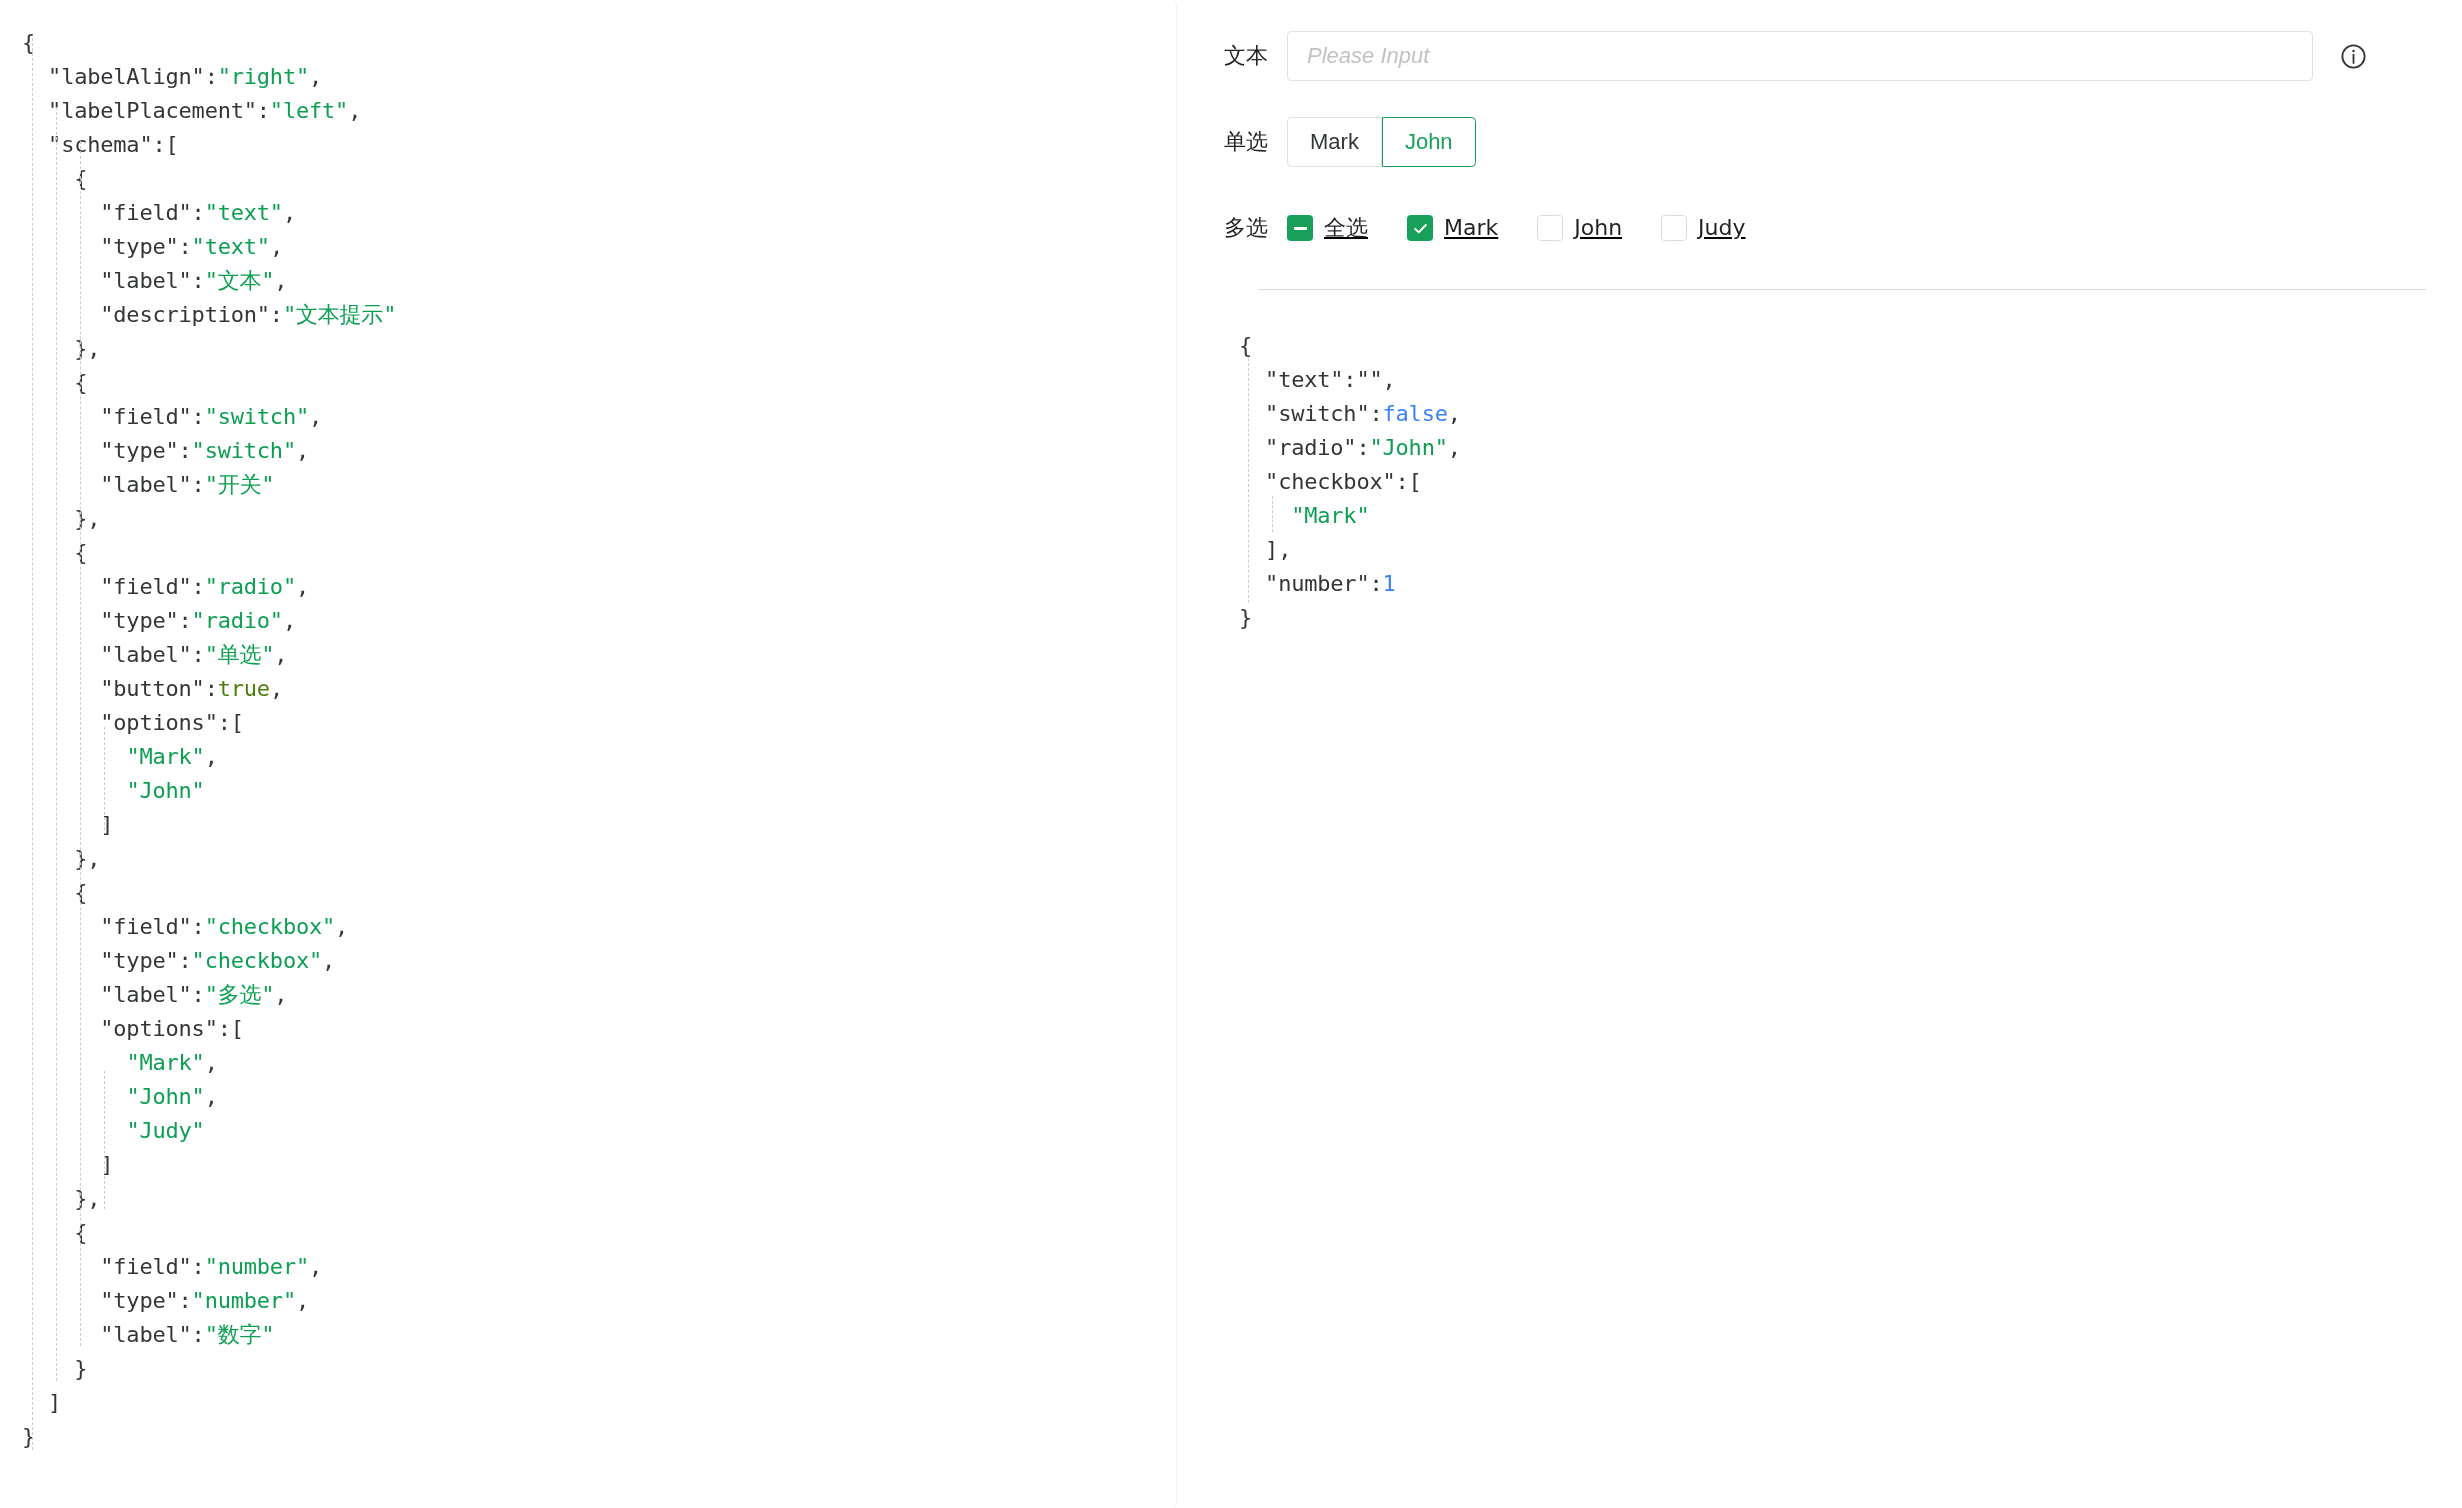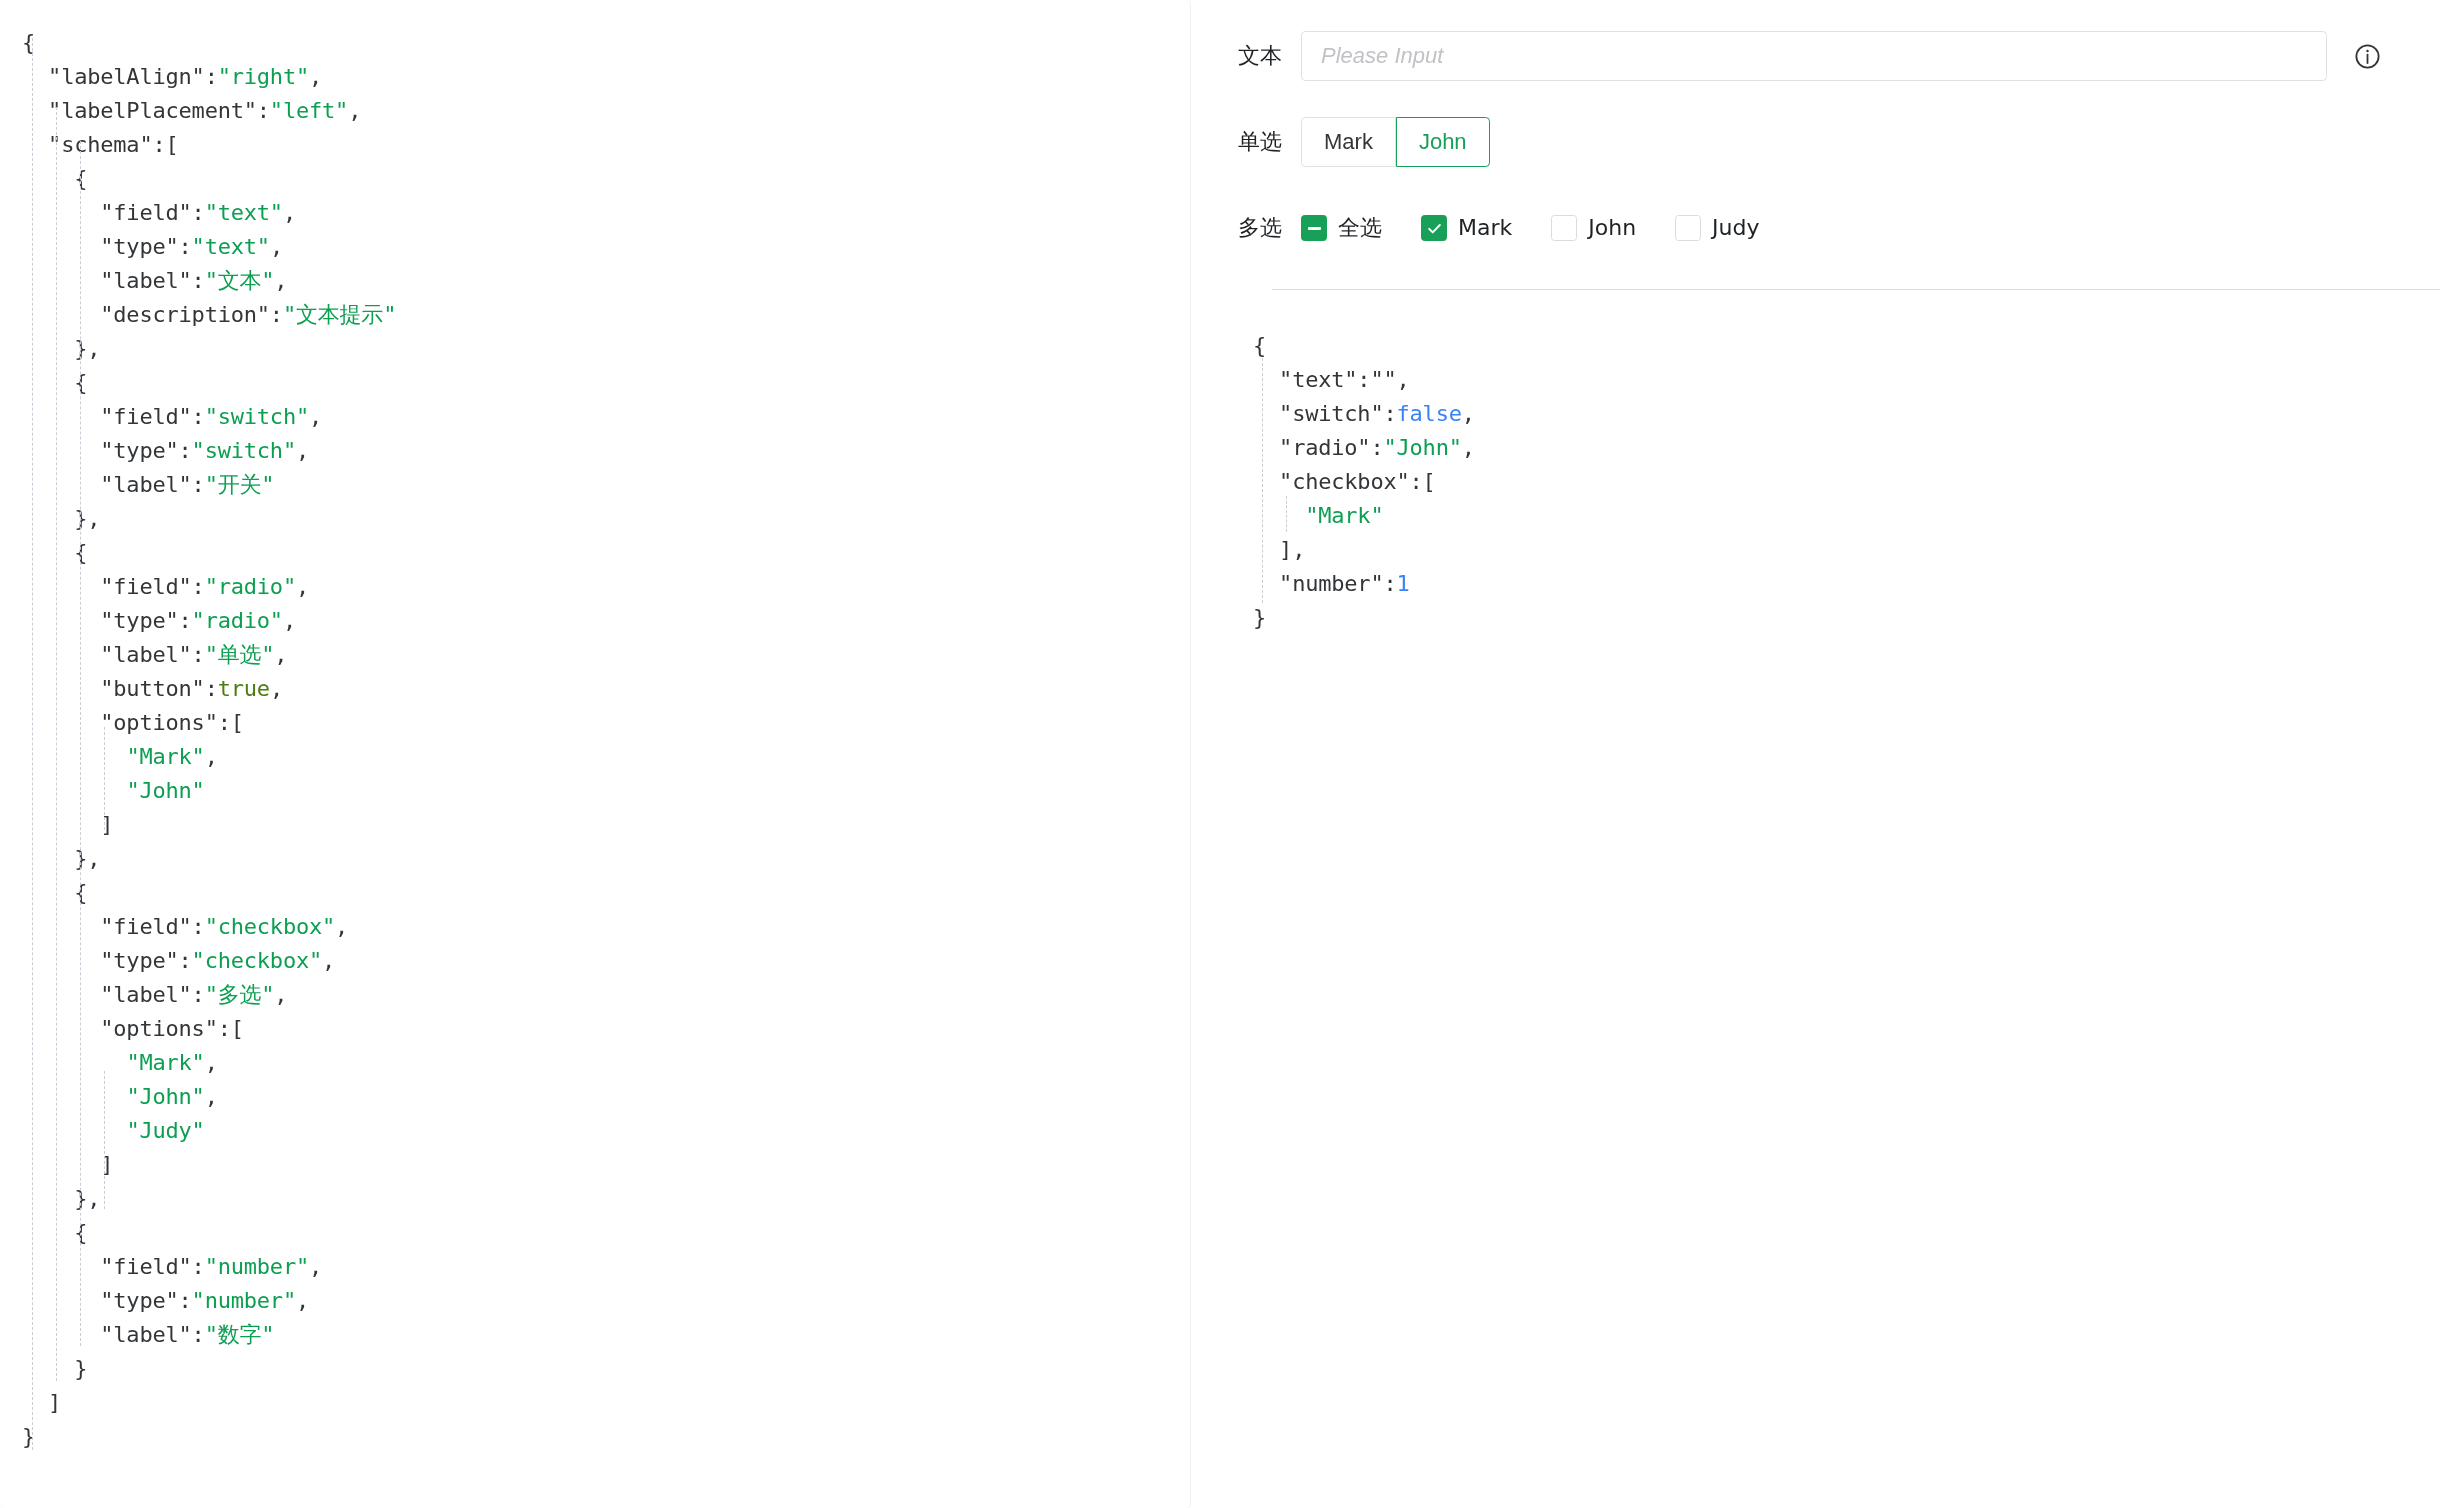--- a/index.html
+++ b/index.html
@@ -61,21 +61,21 @@
     border-left: 1.3px dashed #c9ced6;
   }
 
   
   .form-panel {
     position: relative;
     flex: 1;
     height: 1508px;
     background: #ffffff;
     box-sizing: border-box;
-    padding: 31px 22px 0 38px;
+    padding: 31px 36px 0 38px;
   }
 
   .form-row {
     display: flex;
     align-items: flex-start;
     margin-bottom: 36px;
   }
   .form-label {
     width: 53px;
     text-align: right;
@@ -158,21 +158,21 @@
   }
   .n-radio-btn:first-child { border-radius: 4.3px 0 0 4.3px; }
   .n-radio-btn:last-child  { border-radius: 0 4.3px 4.3px 0; border-left: none; }
   .n-radio-btn.checked {
     color: #18a058;
     border: 0.9px solid #18a058;
     z-index: 2;
   }
 
   
-  .n-checkbox-group { display: flex; align-items: flex-end; }
+  .n-checkbox-group { display: flex; align-items: flex-end; text-decoration: underline; }
   .n-checkbox {
     display: flex; align-items: center;
     margin-right: 39px;
     cursor: pointer;
     white-space: nowrap;
   }
   .n-checkbox:last-child { margin-right: 0; }
   .cb-box {
     width: 26px; height: 26px;
     box-sizing: border-box;

